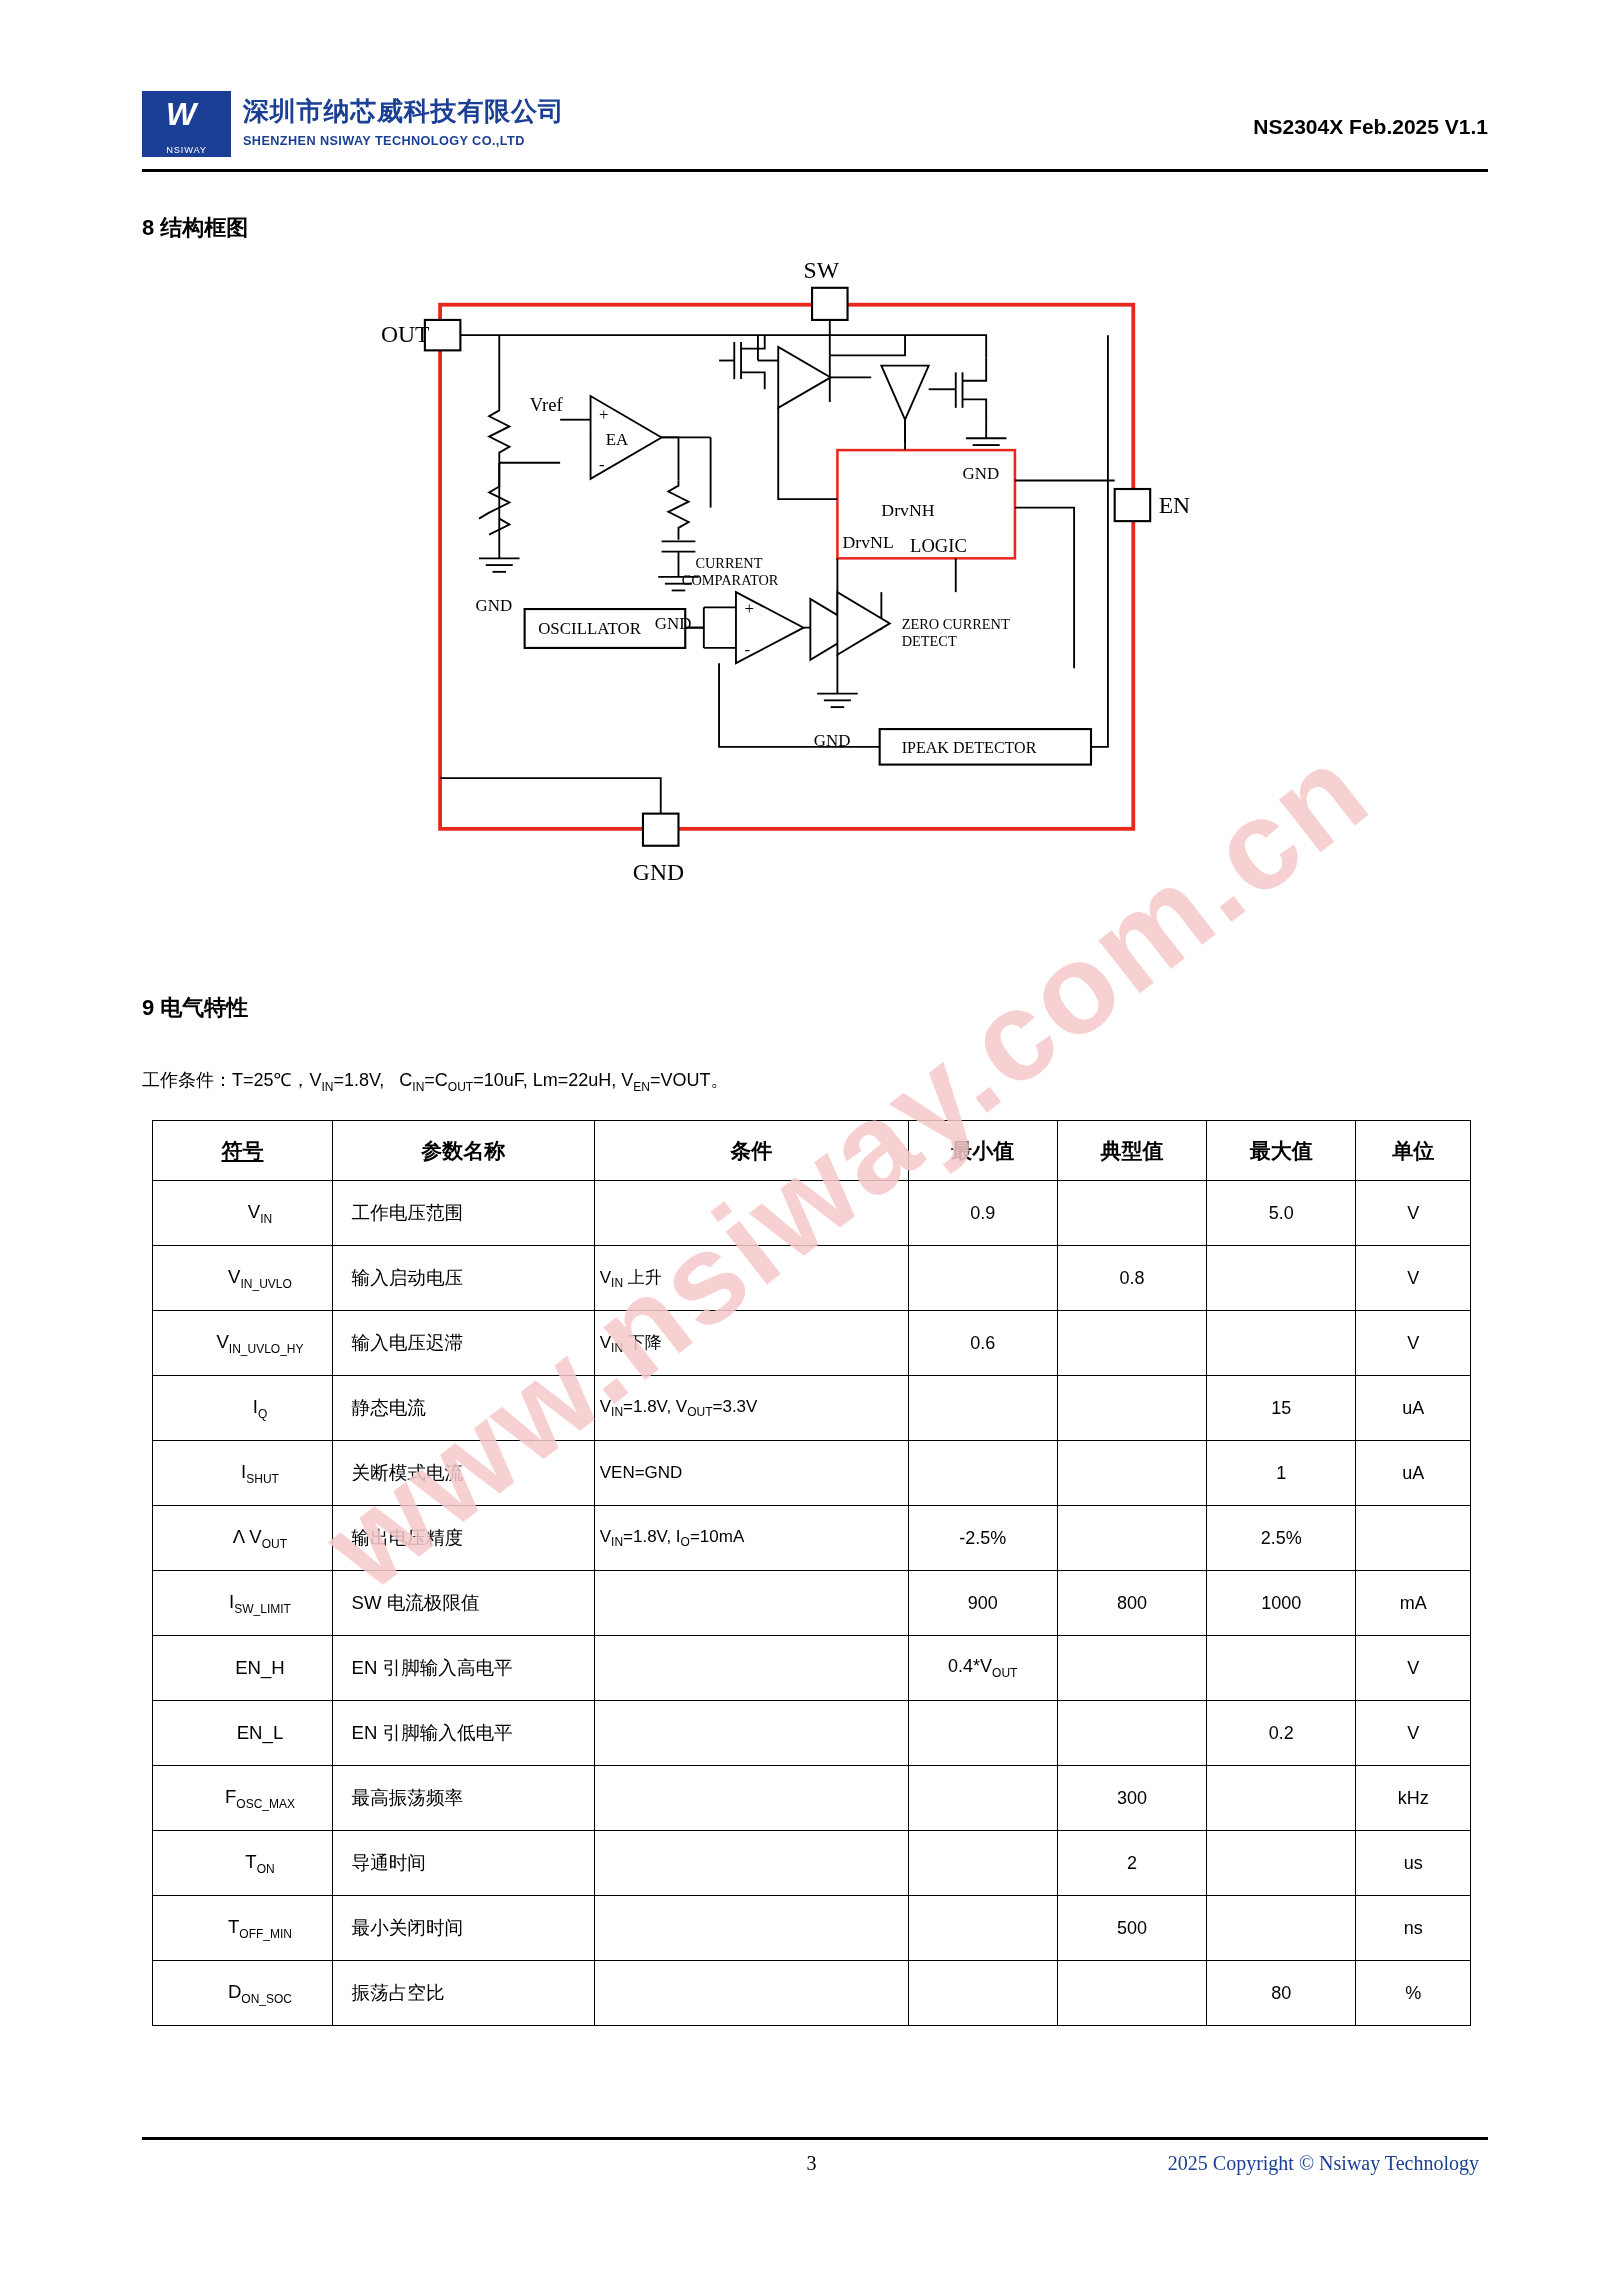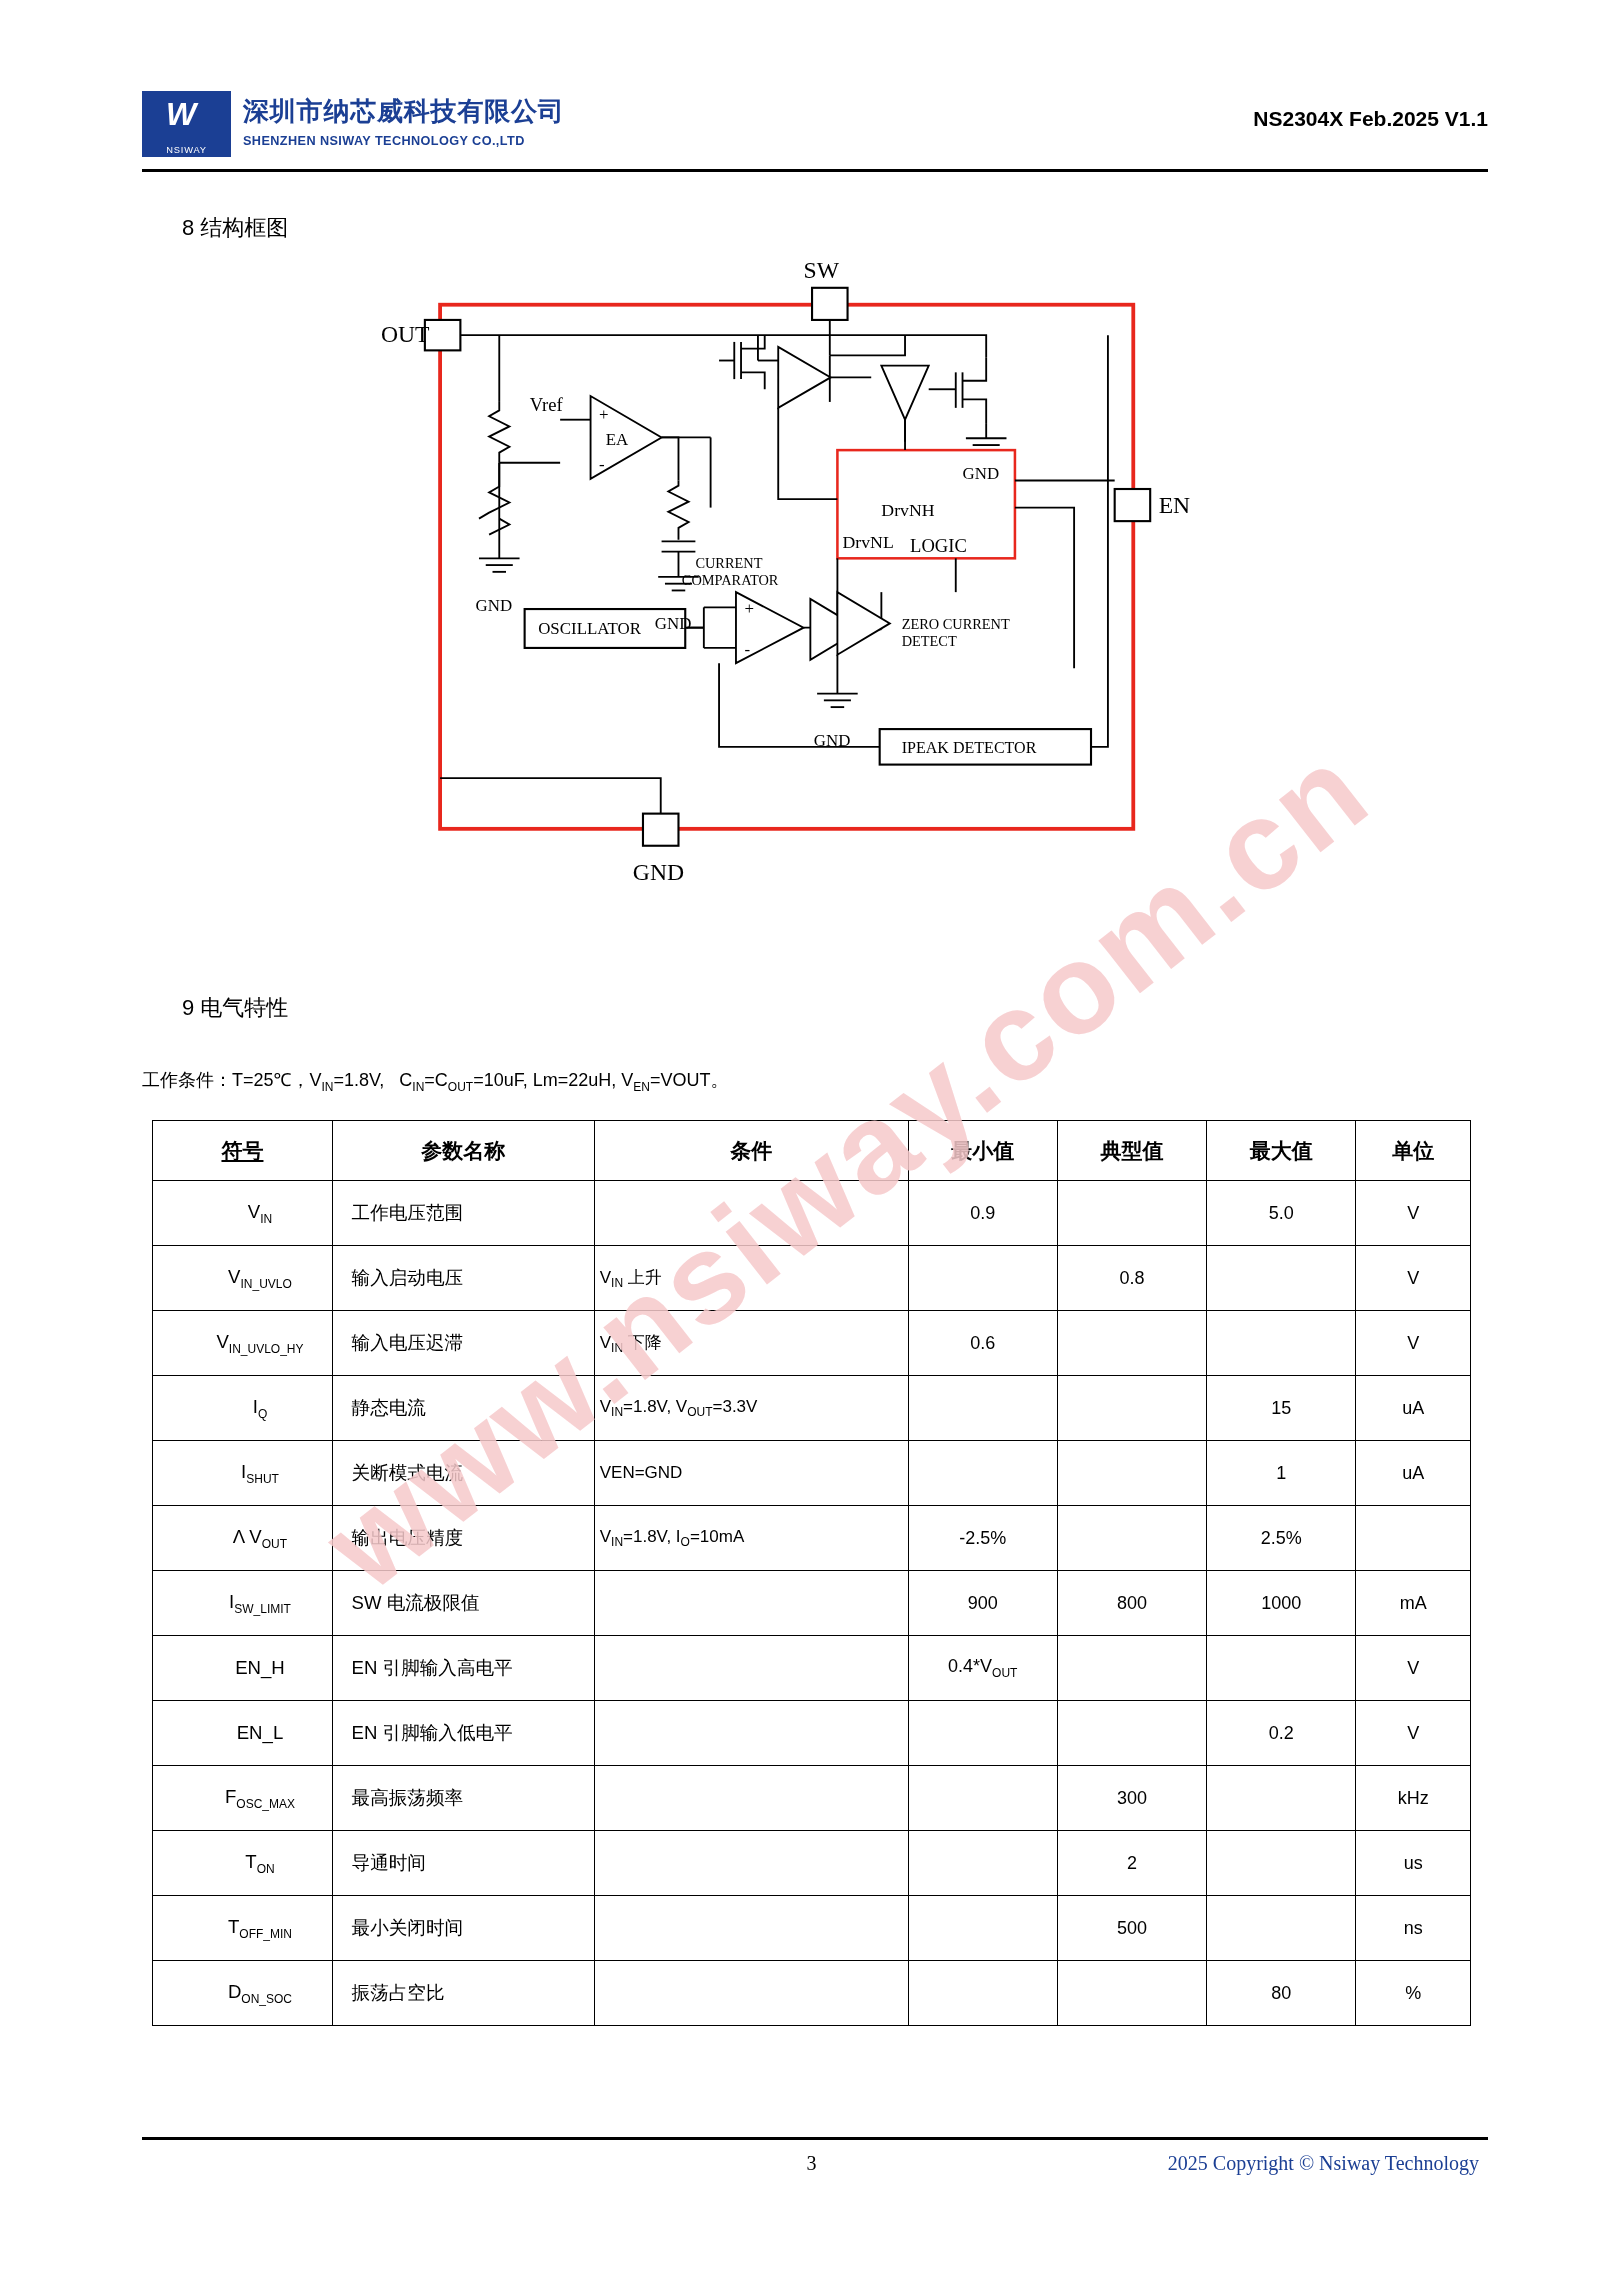--- a/index.html
+++ b/index.html
@@ -76,42 +76,41 @@
     color: #1b3f94;
     font-family: "Liberation Sans", sans-serif;
     font-weight: bold;
     font-size: 12.7px;
     letter-spacing: 0.4px;
     margin-top: 6px;
   }
   .doc-ref {
     position: absolute;
     right: 0;
-    top: 16px;
+    top: 24px;
     font-family: "Liberation Sans", sans-serif;
     font-weight: bold;
     font-size: 21px;
     color: #000;
   }
   .header-rule {
     position: absolute;
     left: 142px;
     top: 169px;
     width: 1346px;
     height: 2.5px;
     background: #000;
   }
   
   .sec-head {
     position: absolute;
     font-family: "Liberation Sans", sans-serif;
-    font-weight: normal;
+    font-weight: bold;
     font-size: 22px;
     color: #000;
-    margin-left: 40px;
   }
   #sec8 { left: 142px; top: 213px; }
   #sec9 { left: 142px; top: 993px; }
   .cond-line {
     position: absolute;
     left: 142px;
     top: 1067px;
     font-family: "Liberation Sans", sans-serif;
     font-size: 18px;
     color: #000;

